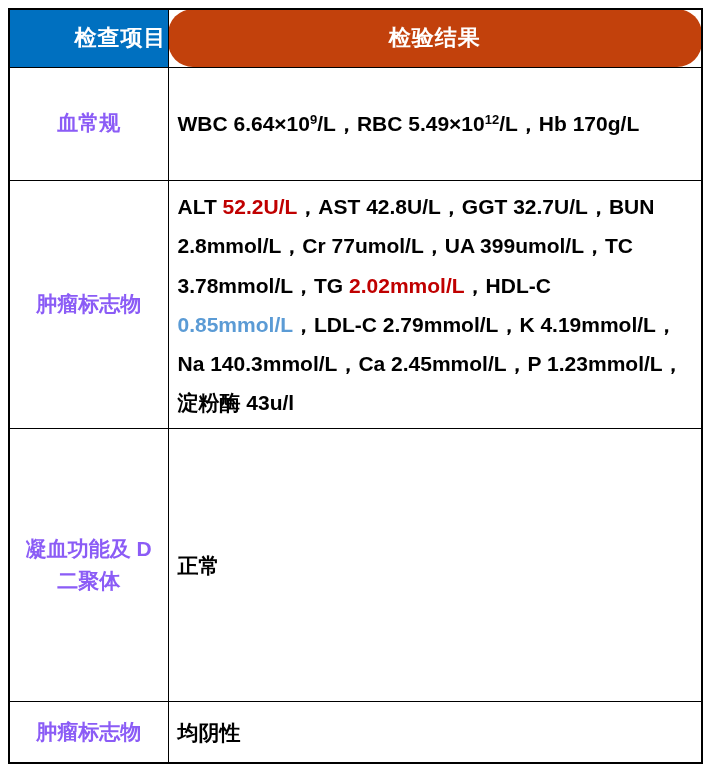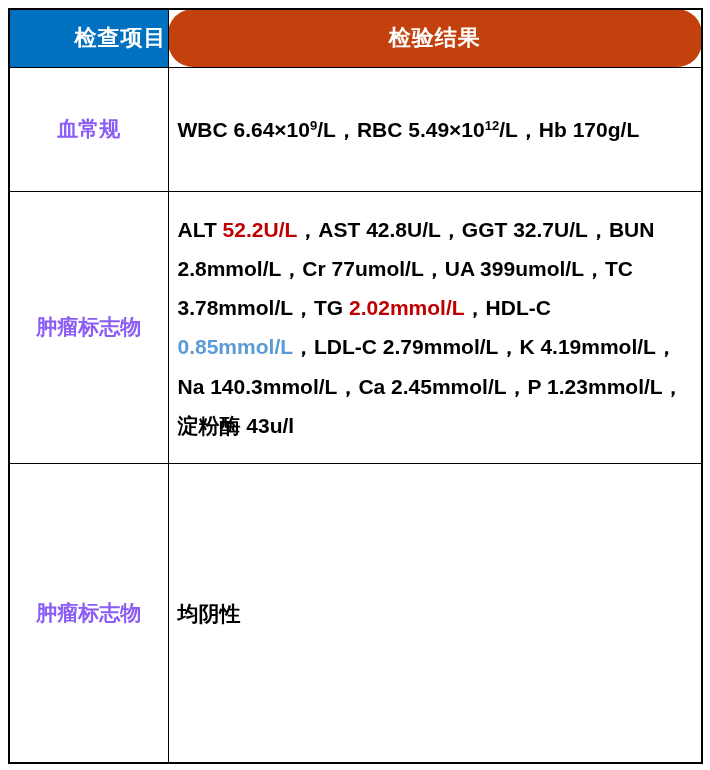--- a/index.html
+++ b/index.html
@@ -88,18 +88,23 @@
     <tbody id="report-body">
         <tr>
           <td class="item-cell">血常规</td>
           <td class="result-cell"><span>WBC 6.64×10</span><sup class="seg-sup">9</sup><span>/L，RBC 5.49×10</span><sup class="seg-sup">12</sup><span>/L，Hb 170g/L</span></td>
         </tr>
         <tr>
           <td class="item-cell">肿瘤标志物</td>
           <td class="result-cell"><span>ALT </span><span class="seg-red" style="color: rgb(192, 0, 0);">52.2U/L</span><span>，AST 42.8U/L，GGT 32.7U/L，BUN 2.8mmol/L，Cr 77umol/L，UA 399umol/L，TC 3.78mmol/L，TG </span><span class="seg-red" style="color: rgb(192, 0, 0);">2.02mmol/L</span><span>，HDL-C </span><span class="seg-blue" style="color: rgb(91, 155, 213);">0.85mmol/L</span><span>，LDL-C 2.79mmol/L，K 4.19mmol/L，Na 140.3mmol/L，Ca 2.45mmol/L，P 1.23mmol/L，淀粉酶 43u/l</span></td>
         </tr>
         <tr>
+          <td class="item-cell">凝血功能及 D
+二聚体</td>
+          <td class="result-cell"><span>正常</span></td>
+        </tr>
+        <tr>
           <td class="item-cell">肿瘤标志物</td>
           <td class="result-cell"><span>均阴性</span></td>
         </tr>
       </tbody>
   </table>
 </div>
 
 </body></html>

